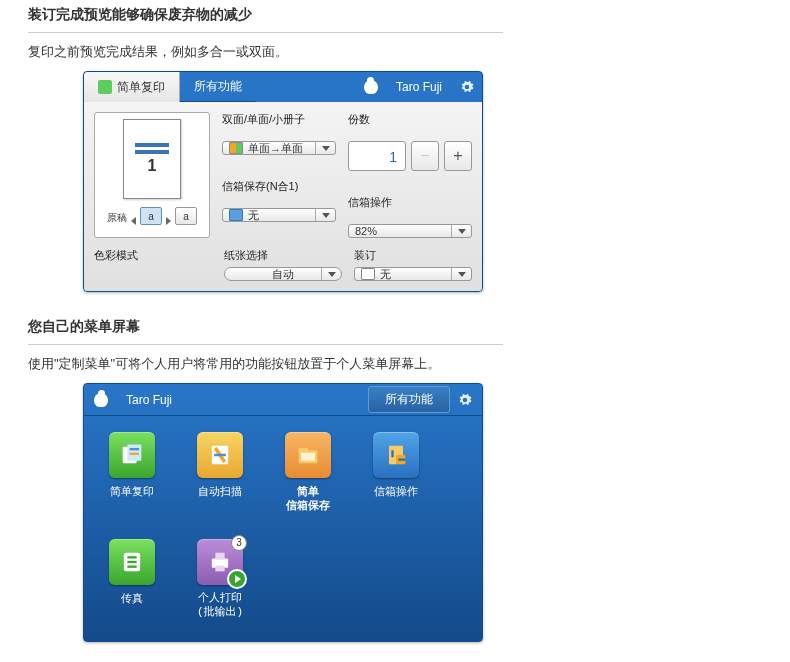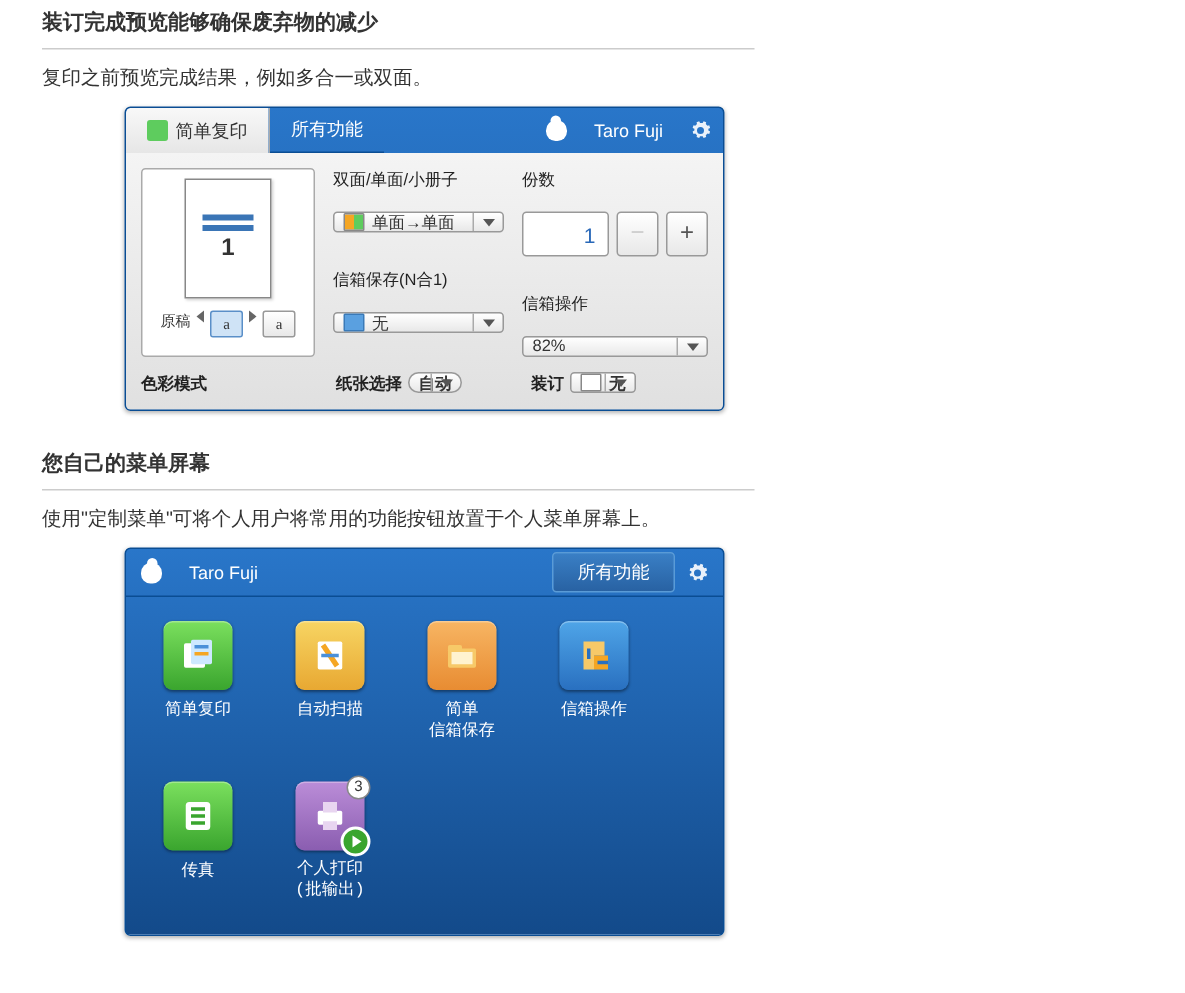--- a/index.html
+++ b/index.html
@@ -19,41 +19,41 @@
 .user-icon::before { content:""; position:absolute; width:7px; height:7px; background:#fff; border-radius:50%; top:-3px; left:3.5px; }
 .gear-icon { width: 14px; height: 14px; color:#fff; }
 .gear-icon svg { width:14px; height:14px; }
 
 .panel-body { background: linear-gradient(#f4f4f4, #e0e0e0); padding: 10px; }
 .row1 { display: flex; gap: 12px; margin-bottom: 10px; }
 .preview-box { width: 116px; background: #fff; border: 1px solid #aaa; border-radius: 3px; padding: 6px; display:flex; flex-direction:column; align-items:center; }
 .page-thumb { width: 58px; height: 80px; border: 1px solid #888; background: #fff; box-shadow: 1px 1px 2px rgba(0,0,0,0.2); display:flex; flex-direction:column; align-items:center; justify-content:center; gap:3px; margin-bottom:8px; }
 .page-thumb .bar { width: 34px; height: 4px; background: #3a75b6; }
 .page-thumb .num { font-size: 16px; font-weight:bold; }
-.thumb-controls { display:flex; align-items:flex-start; gap:4px; font-size:10px;font-family:Liberation Serif, serif; }
+.thumb-controls { display:flex; align-items:flex-end; gap:4px; font-size:10px; }
 .thumb-btn { width:22px; height:18px; border:1px solid #999; background:linear-gradient(#fff,#e8e8e8); border-radius:2px; display:flex; align-items:center; justify-content:center; font-size:10px; }
 .thumb-btn.sel { background:#cfe3f6; border-color:#5a8fc8; }
 .tri { width:0; height:0; border-top:4px solid transparent; border-bottom:4px solid transparent; }
 .tri.l { border-right:5px solid #666; }
 .tri.r { border-left:5px solid #666; }
 
 .col { flex: 1; display:flex; flex-direction:column; gap:14px; }
 .label { font-size: 11px; color: #222; }
 .select-box { height: 14px; border: 1px solid #999; border-radius: 3px; background: linear-gradient(#fff,#e8e8e8); display:flex; align-items:center; padding:0 6px; position:relative; font-size:11px; }
 .select-box .dd { position:absolute; right:0; top:0; width:20px; height:100%; border-left:1px solid #aaa; display:flex; align-items:center; justify-content:center; }
 .select-box .dd::after { content:""; width:0; height:0; border-left:4px solid transparent; border-right:4px solid transparent; border-top:5px solid #555; }
 .mini-icon { width:14px; height:12px; margin-right:5px; display:inline-block; border:1px solid #888; background:linear-gradient(90deg,#f5a623 50%,#5ecc5e 50%); border-radius:1px; }
 .mini-icon.blue { background:#5aa0e0; border-color:#3a7ab8; }
 .mini-icon.check { background:#fff; }
 
 .copies-row { display:flex; gap:5px; align-items:center; }
 .copies-input { width:58px; height:30px; border:1px solid #999; border-radius:3px; background:#fff; text-align:right; padding-right:8px; color:#2968b8; font-size:14px; line-height:30px; }
 .step-btn { width:28px; height:30px; border:1px solid #999; border-radius:3px; background:linear-gradient(#fff,#e8e8e8); display:flex; align-items:center; justify-content:center; font-size:16px; color:#555; }
 .step-btn.disabled { color:#ccc; }
-.row2 .field, .row3 .field { flex:1; display:flex; flex-direction:row; gap:4px;font-weight:bold; }
+.row2 .field, .row3 .field { flex:1; display:flex; flex-direction:column; gap:4px; }
 .row3 { display:flex; gap:12px; margin-top:8px; }
 
 
 .panel2 { width: 400px; margin-left: 55px; background: linear-gradient(#2976c9,#134a8a); border:1px solid #0a4d93; border-radius:4px; overflow:hidden; box-shadow:0 1px 3px rgba(0,0,0,0.3); }
 .panel2-header { height:32px; display:flex; align-items:center; justify-content:space-between; padding:0 10px; border-bottom:1px solid #0a4d93; }
 .panel2-header .user-area { position:static; }
 .all-func-btn { background:linear-gradient(#3a7fc5,#2862a3); border:1px solid #5a9bd6; border-radius:3px; padding:4px 16px; color:#fff; font-size:12px; margin-left:auto; margin-right:8px; }
 .icon-grid { padding:16px 18px 22px; display:flex; flex-wrap:wrap; gap:26px 28px; }
 .app-icon { width:60px; display:flex; flex-direction:column; align-items:center; gap:6px; color:#fff; font-size:11px; text-align:center; line-height:1.3; }
 .app-icon .tile { width:46px; height:46px; border-radius:6px; box-shadow:0 1px 2px rgba(0,0,0,0.4), inset 0 1px 0 rgba(255,255,255,0.3); display:flex; align-items:center; justify-content:center; position:relative; }
@@ -203,21 +203,21 @@
         <span>自动扫描</span>
       </div>
       <div class="app-icon">
         <div class="tile orange">
           <svg viewBox="0 0 24 24">
               <rect x="4" y="8" width="16" height="11" fill="#f7c968" rx="1"></rect>
               <rect x="4" y="6" width="8" height="4" fill="#f7c968" rx="1"></rect>
               <rect x="6" y="10" width="12" height="7" fill="#fff3d0"></rect>
             </svg>
         </div>
-        <span style="white-space:pre-line;">简单
+        <span style="white-space:pre-line;font-weight:bold;">简单
 信箱保存</span>
       </div>
       <div class="app-icon">
         <div class="tile blue">
           <svg viewBox="0 0 24 24">
               <path d="M6 4 L18 4 L18 12 L12 12 L12 20 L6 20 Z" fill="#f7c968"></path>
               <path d="M12 12 L20 12 L20 20 L12 20 Z" fill="#f5a623"></path>
               <path d="M9 8 L9 14 M14 16 L20 16" stroke="#2970c0" stroke-width="2" fill="none"></path>
             </svg>
         </div>

